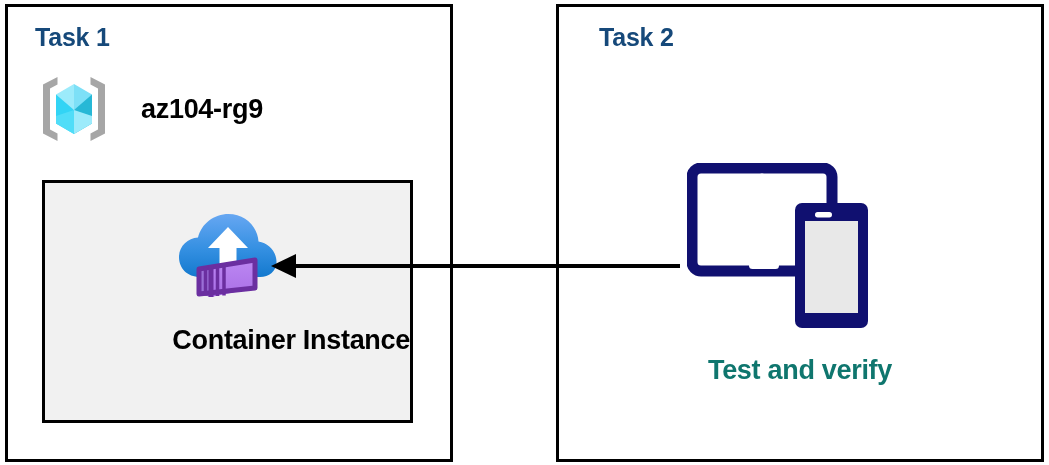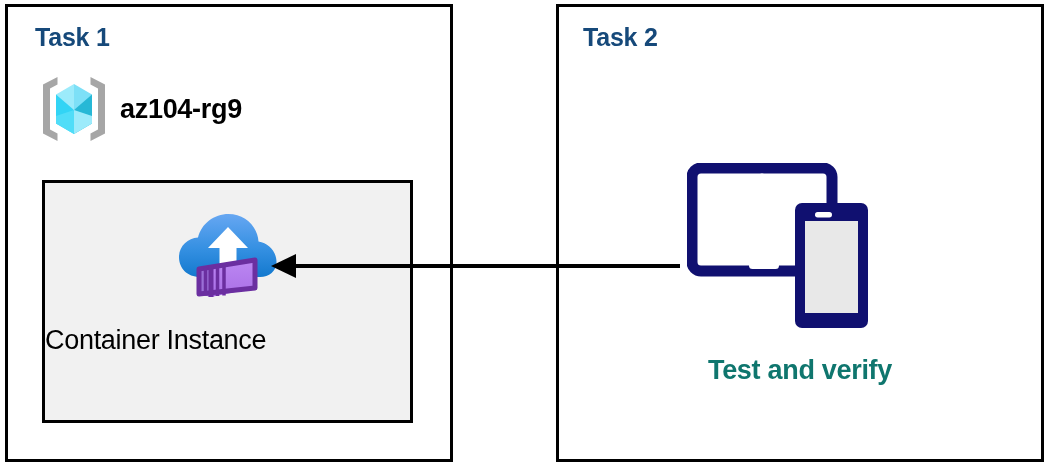--- a/index.html
+++ b/index.html
@@ -31,30 +31,30 @@
 
   .panel-title {
     position: absolute;
     font-size: 25px;
     font-weight: bold;
     color: #16497A;
     letter-spacing: -0.2px;
     white-space: nowrap;
   }
   #title-task1 { left: 27px; top: 16px; }
-  #title-task2 { left: 24px; top: 16px; }
+  #title-task2 { left: 40px; top: 16px; }
 
   
   #rg-row {
     position: absolute;
     left: 28px;
     top: 64px;
     display: flex;
     align-items: center;
-    gap: 8px;
+    gap: 29px;
   }
   #rg-icon { width: 76px; height: 76px; display: block; }
   #rg-label {
     font-size: 27px;
     font-weight: bold;
     color: #000000;
     white-space: nowrap;
     letter-spacing: -0.3px;
   }
 
@@ -76,23 +76,23 @@
     top: 20px;
     width: 102px;
     height: 98px;
     display: block;
   }
   #aci-label {
     position: absolute;
     left: 0;
     right: 0;
     top: 142px;
-    text-align: left;
+    text-align: right;
     font-size: 27px;
-    font-weight: normal;
+    font-weight: bold;
     color: #000000;
     letter-spacing: -0.3px;
   }
 
   
   #device-icon {
     position: absolute;
     left: 128px;
     top: 156px;
     width: 195px;

